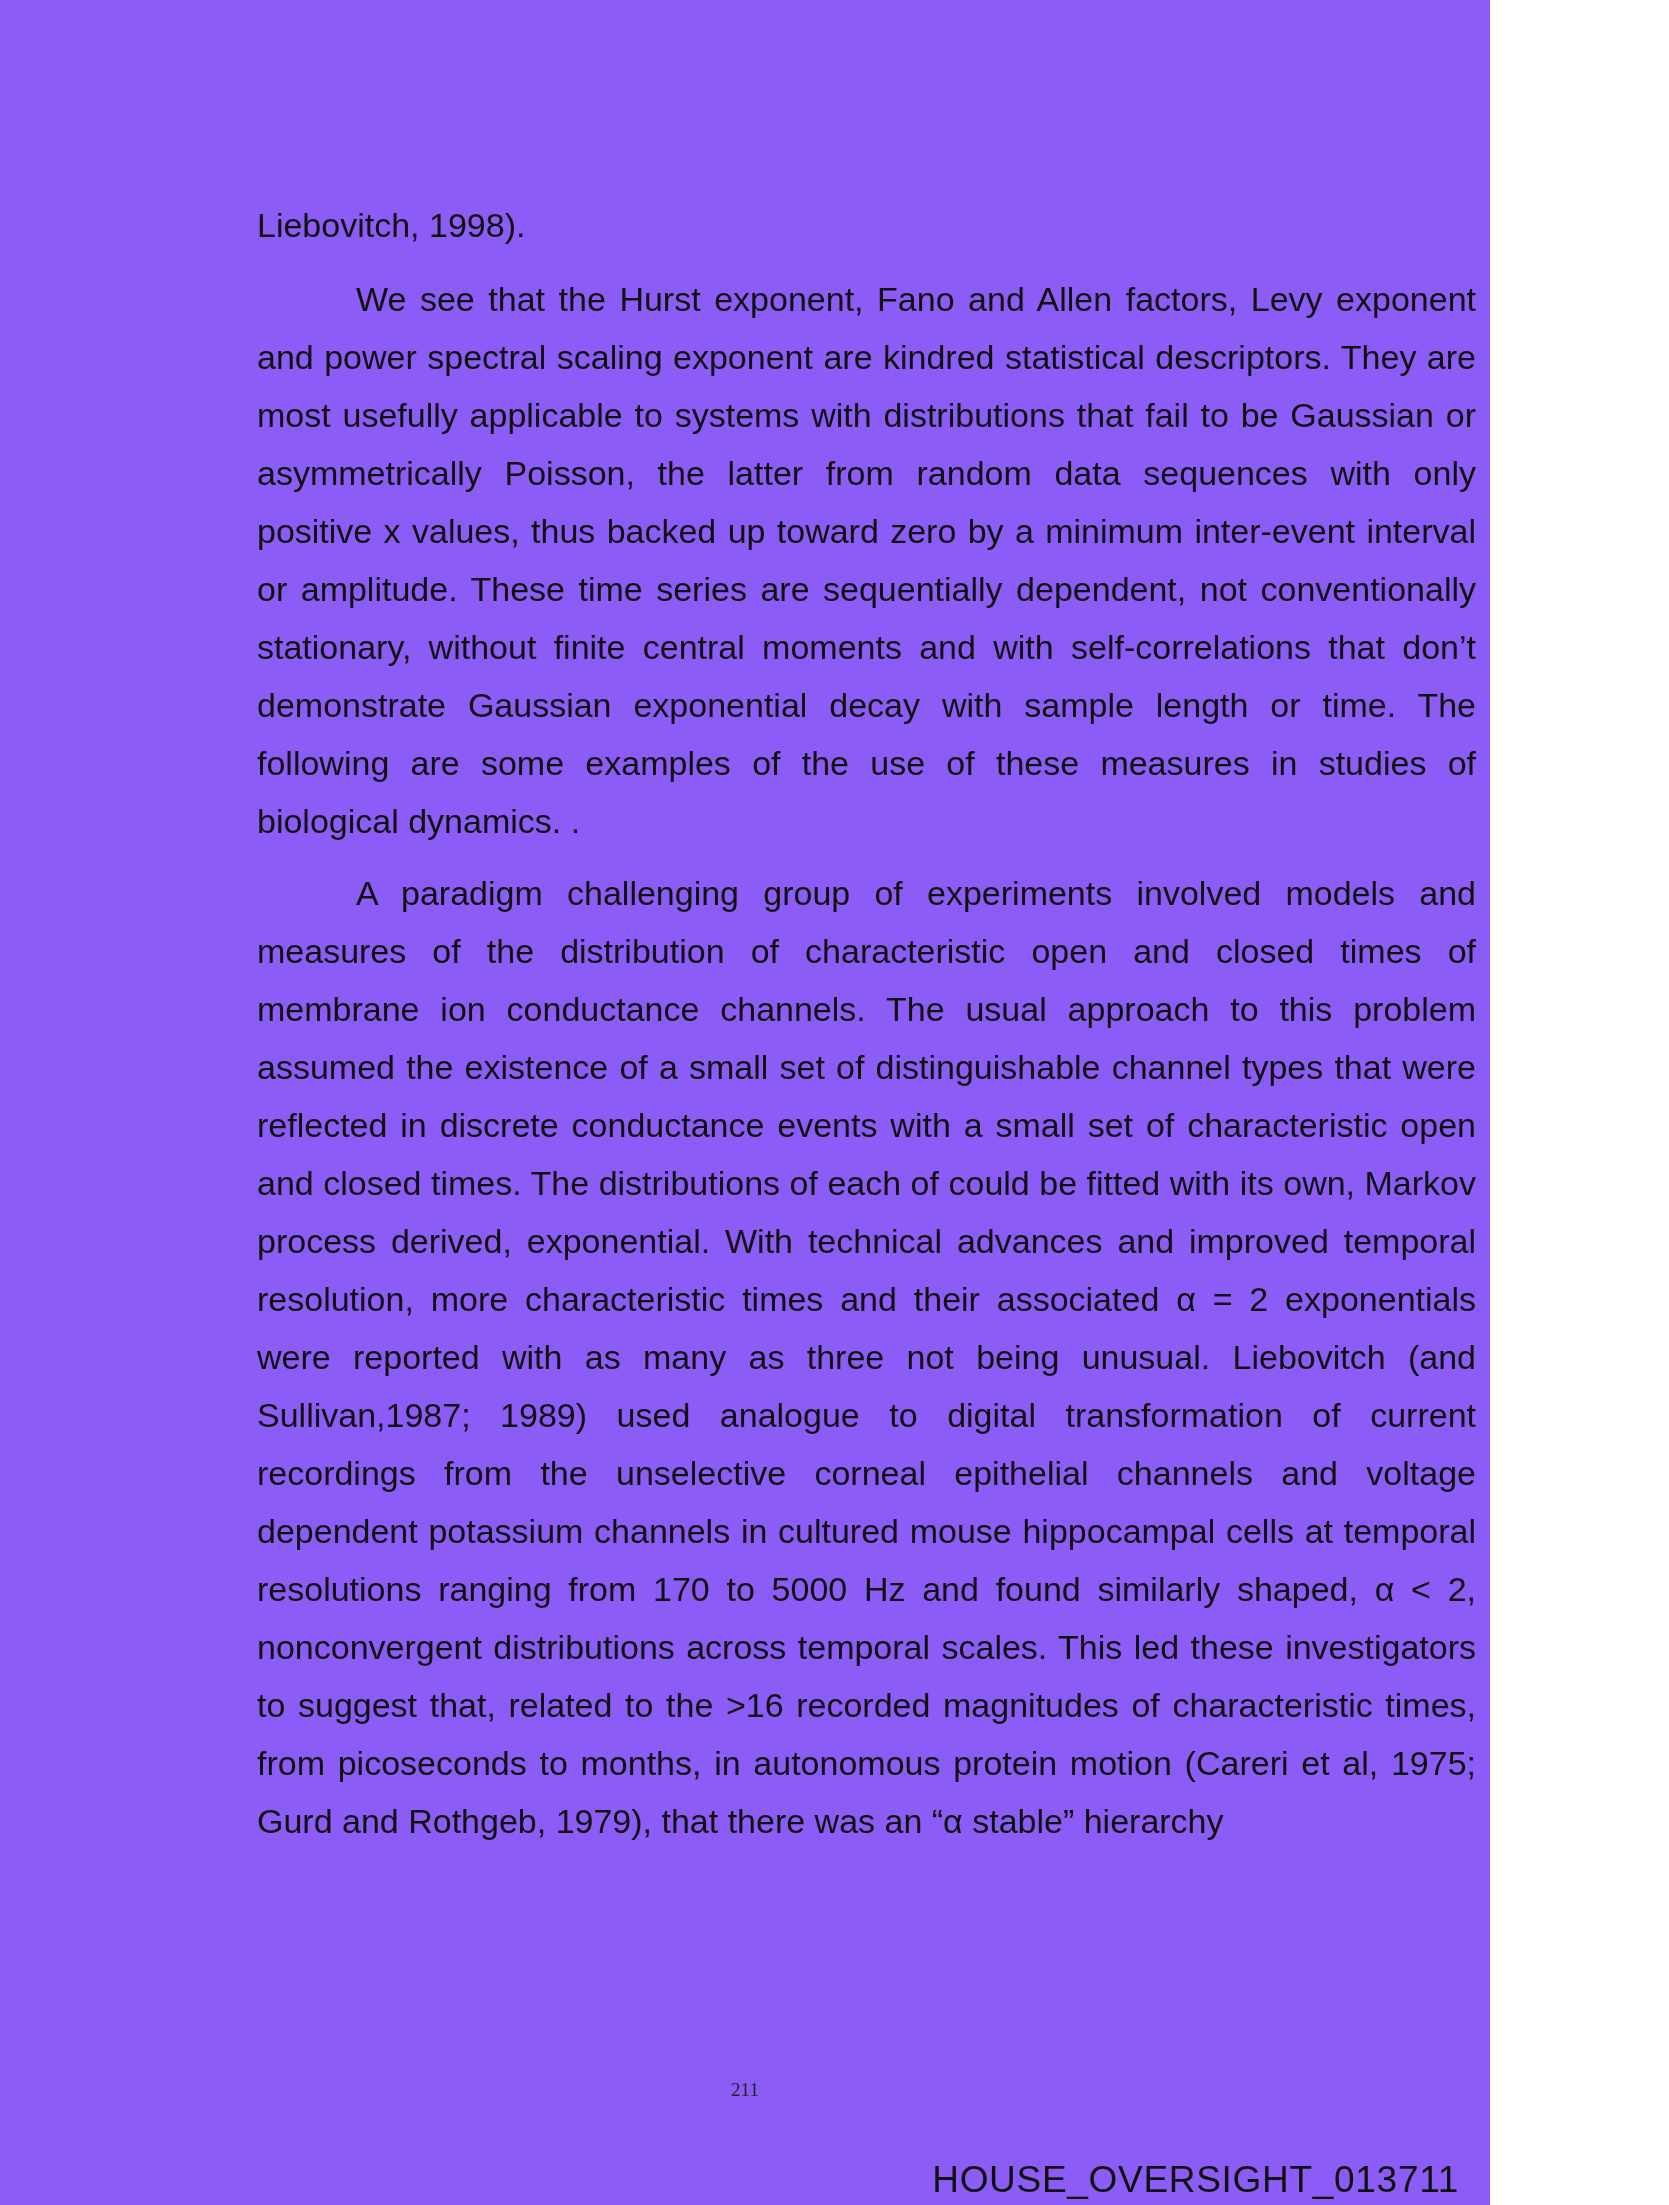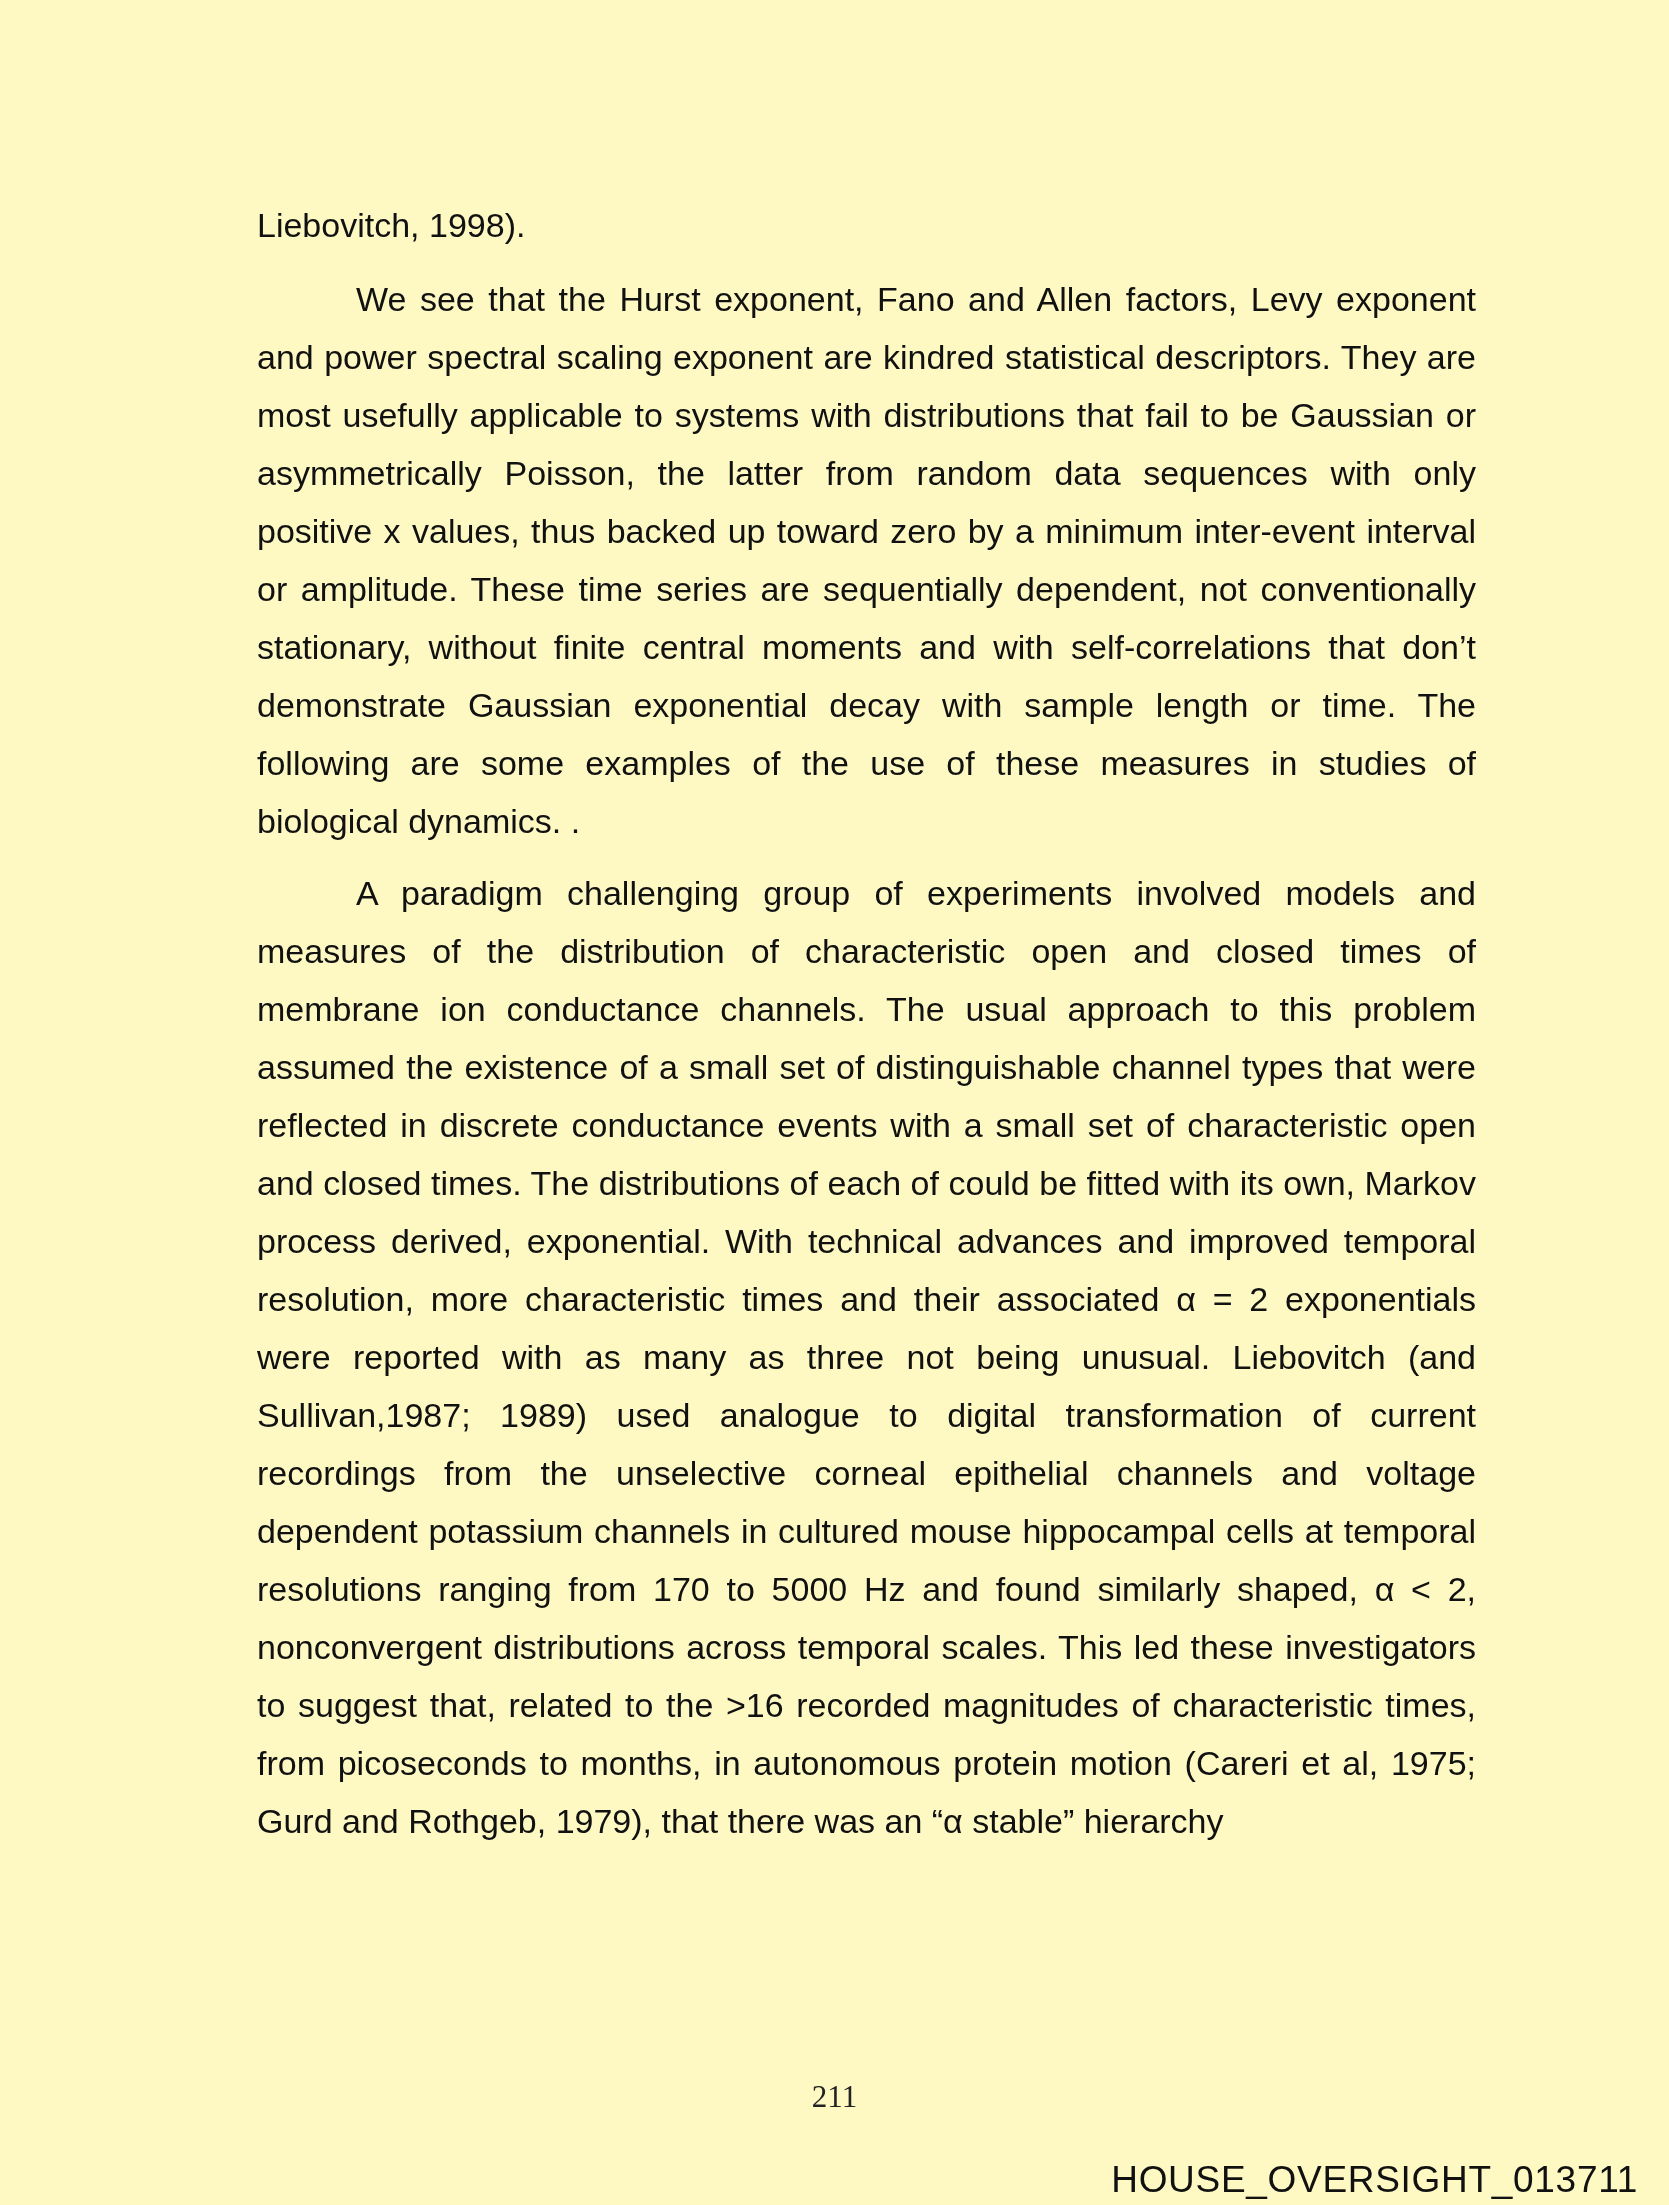--- a/index.html
+++ b/index.html
@@ -2,23 +2,23 @@
 <html style="font-size:10.5px"><head>
 <meta charset="utf-8">
 <style>
   html, body {
     margin: 0;
     padding: 0;
     background: #ffffff;
   }
   .page {
     position: relative;
-    width: 1669px;
+    width: 1490px;
     height: 2205px;
-    background: #fef9c3;
+    background: #8b5cf6;
     font-family: "Liberation Sans", sans-serif;
     color: #111111;
     overflow: hidden;
   }
   .content {
     position: absolute;
     left: 257px;
     top: 196px;
     width: 1219px;
   }
@@ -43,21 +43,21 @@
     margin-top: 14.4px !important;
     text-indent: 99px;
   }
   .pagenum {
     position: absolute;
     left: 0;
     right: 0;
     top: 2079px;
     text-align: center;
     font-family: "Liberation Serif", serif;
-    font-size: 31px;
+    font-size: 19px;
     color: #222222;
   }
   .bates {
     position: absolute;
     right: 31px;
     bottom: 3.9px;
     font-family: "Liberation Sans", sans-serif;
     font-size: 37px;
     color: #111111;
     letter-spacing: 0.7px;

